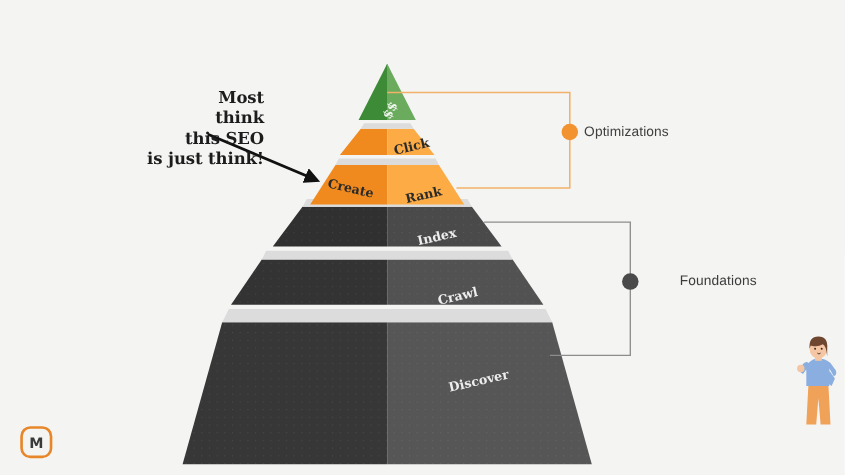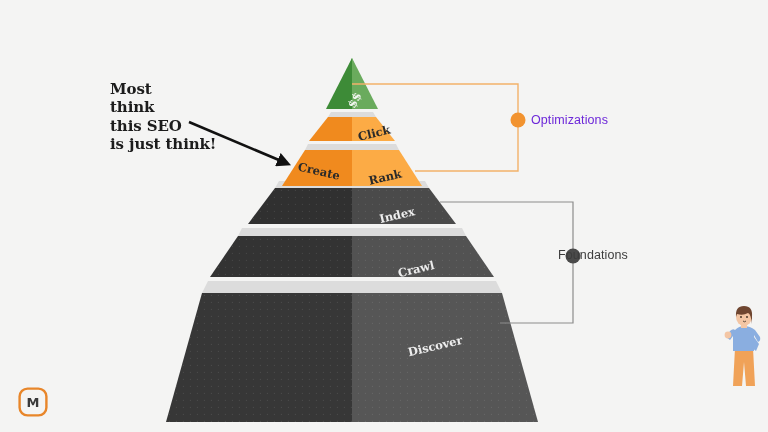--- a/index.html
+++ b/index.html
@@ -22,37 +22,37 @@
     left: 110px;
     top: 80px;
     width: 130px;
     font-family: "DejaVu Serif", serif;
     font-weight: bold;
     font-size: 15px;
     line-height: 1.22;
     color: #1c1c1c;
     letter-spacing: -0.1px;
   }
-  #callout div { white-space: nowrap; }
+  #callout div { white-space: nowrap; text-align: right; }
 
   
   .bracket-label {
     position: absolute;
     font-family: "Liberation Sans", sans-serif;
     font-size: 12.5px;
     letter-spacing: 0.1px;
     white-space: nowrap;
   }
   #label-optimizations {
     left: 531px;
     top: 113px;
-    color: #6d28d9;
+    color: #404040;
   }
   #label-foundations {
-    left: 558px;
+    left: 618px;
     top: 248px;
     color: #3c3c3c;
   }
 
   
   #brand-logo {
     position: absolute;
     left: 18px;
     top: 387px;
     width: 30px;

